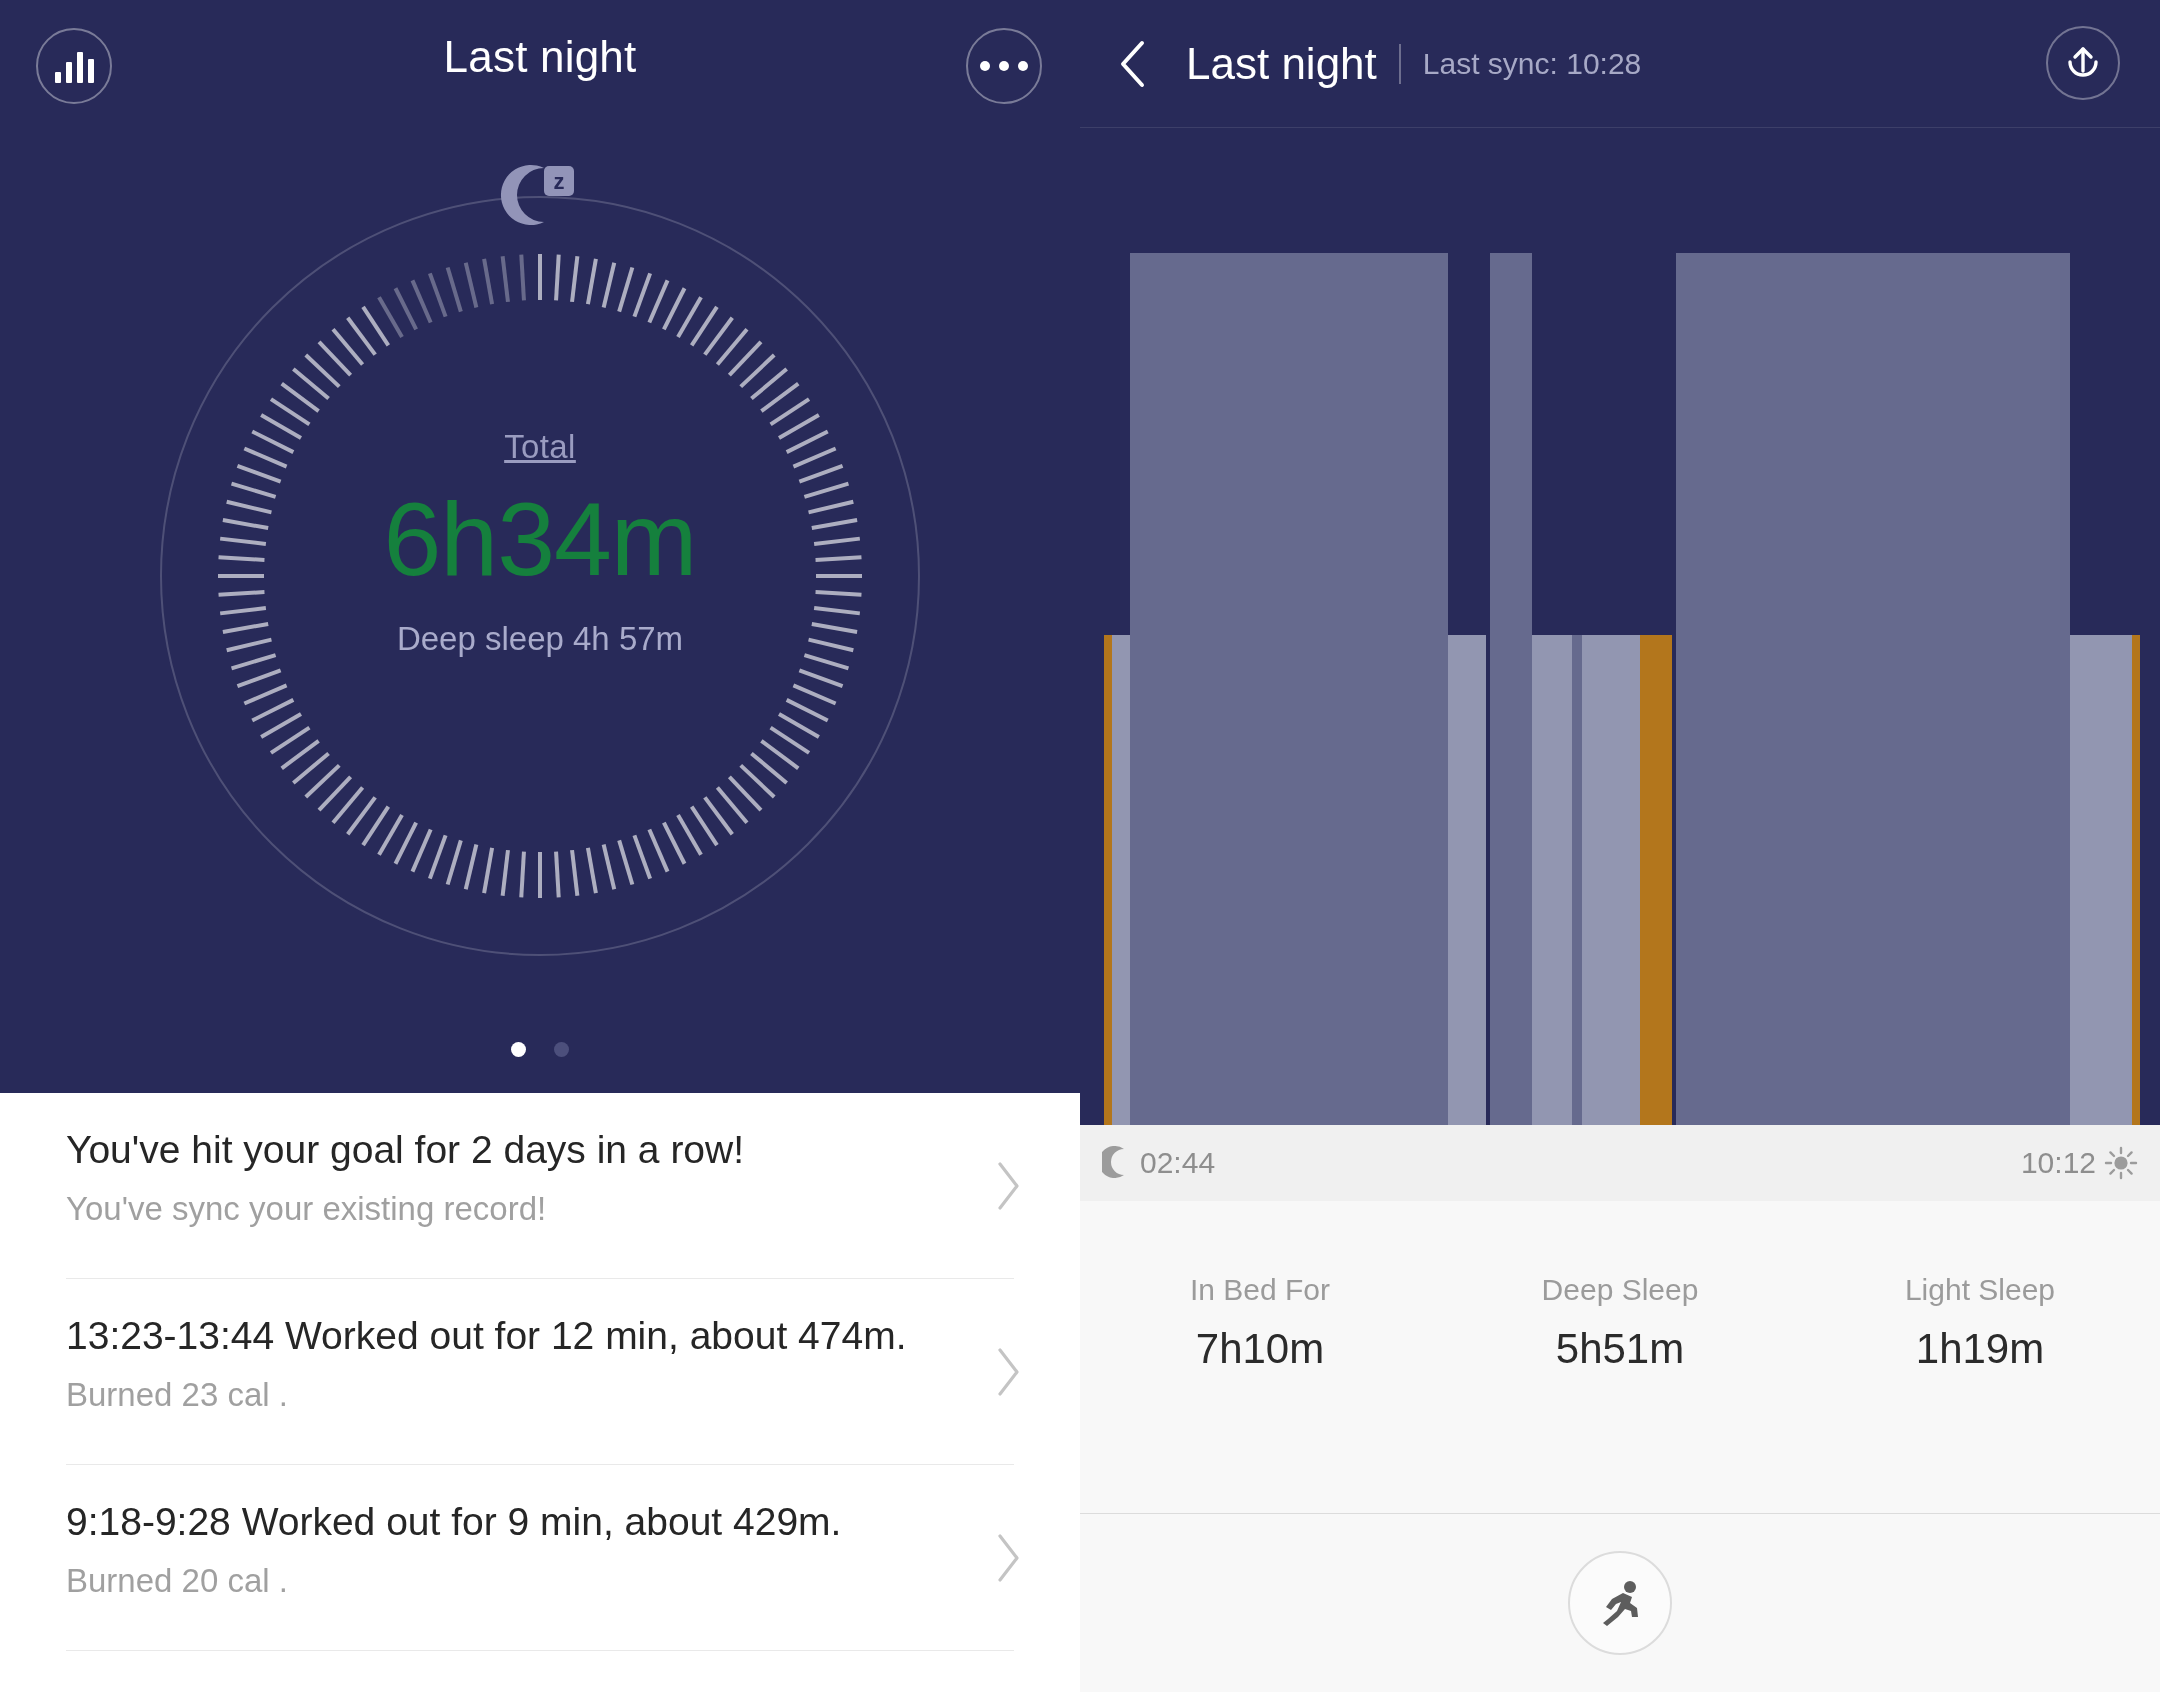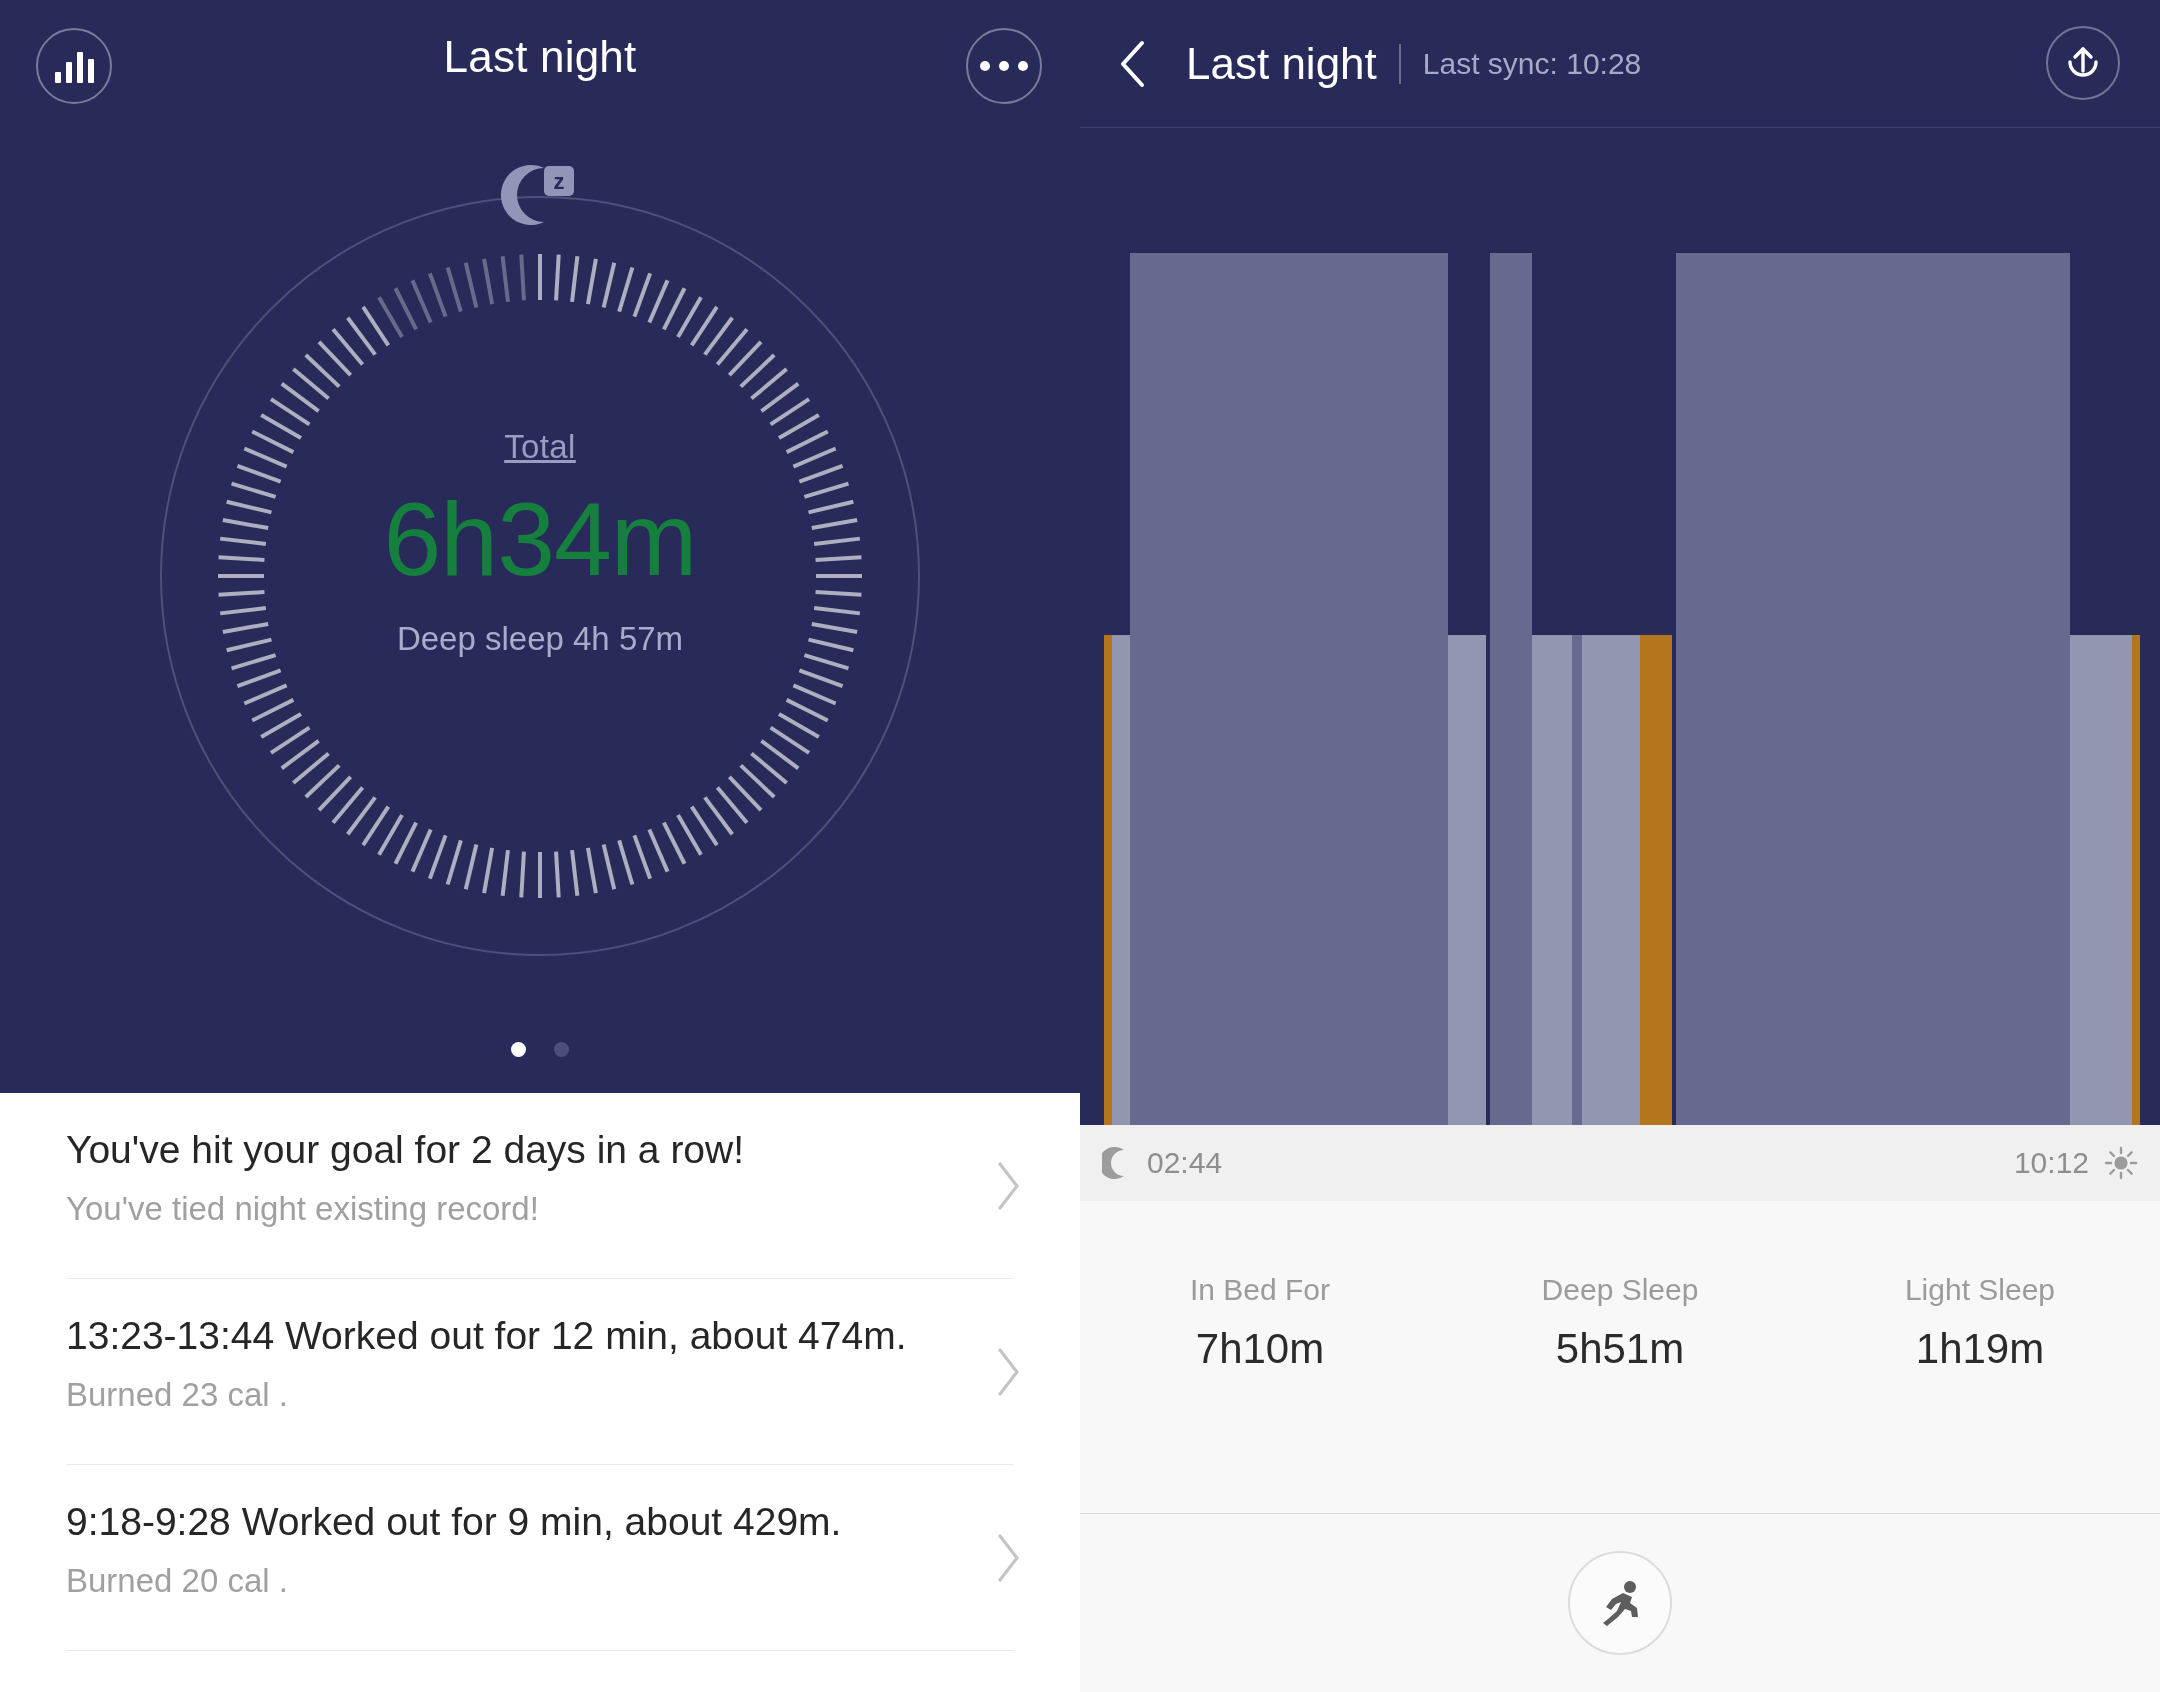--- a/index.html
+++ b/index.html
@@ -132,21 +132,21 @@
   .graph { position: absolute; left: 0; top: 128px; width: 1080px; height: 997px; }
   .seg { position: absolute; bottom: 0; }
 
   
   .r-timebar {
     position: absolute; left: 0; top: 1125px; width: 1080px; height: 76px;
     background: #f0f0f0;
     display: flex; align-items: center; justify-content: space-between;
     padding: 0 22px;
   }
-  .t-left, .t-right { display: flex; align-items: center; gap: 15px; }
+  .t-left, .t-right { display: flex; gap: 8px; }
   .t-txt { color: #8e8e8e; font-size: 30px; }
 
   .r-stats {
     position: absolute; left: 0; top: 1201px; width: 1080px;
     background: #f8f8f8;
     height: 312px; overflow: hidden;
   }
   .stat-row { display: flex; }
   .stat-cell { flex: 1; text-align: center; }
   .stat-label { color: #9b9b9b; font-size: 30px; }
@@ -324,21 +324,21 @@
     </div>
 
     <div class="pager" id="pager">
         <i class="active"></i>
         <i></i>
       </div>
 
     <div class="l-list" id="l-list">
         <div class="l-row">
           <div class="l-title-txt">You've hit your goal for 2 days in a row!</div>
-          <div class="l-sub-txt">You've tied night existing record!</div>
+          <div class="l-sub-txt">You've sync your existing record!</div>
           <span class="chev">
             <svg width="26" height="52" viewBox="0 0 26 52">
               <polyline points="4,4 21,26 4,48" fill="none" stroke="#c4c4c4" stroke-width="3.2" stroke-linecap="round" stroke-linejoin="round"></polyline>
             </svg>
           </span>
         </div>
         <div class="l-div"></div>
         <div class="l-row">
           <div class="l-title-txt">13:23-13:44  Worked out for 12 min, about 474m.</div>
           <div class="l-sub-txt">Burned 23 cal .</div>

